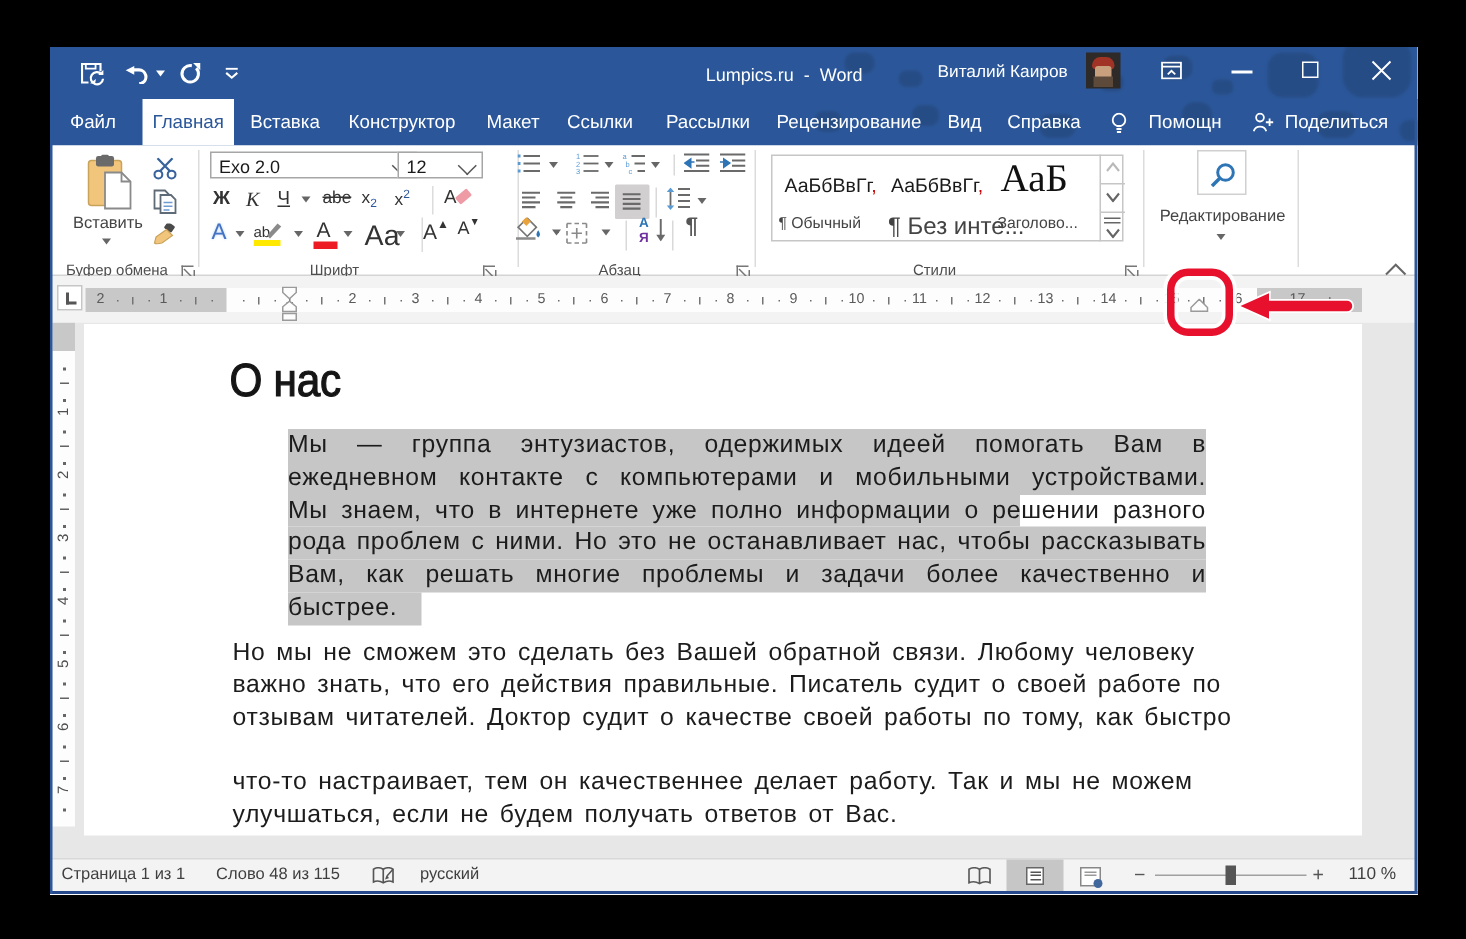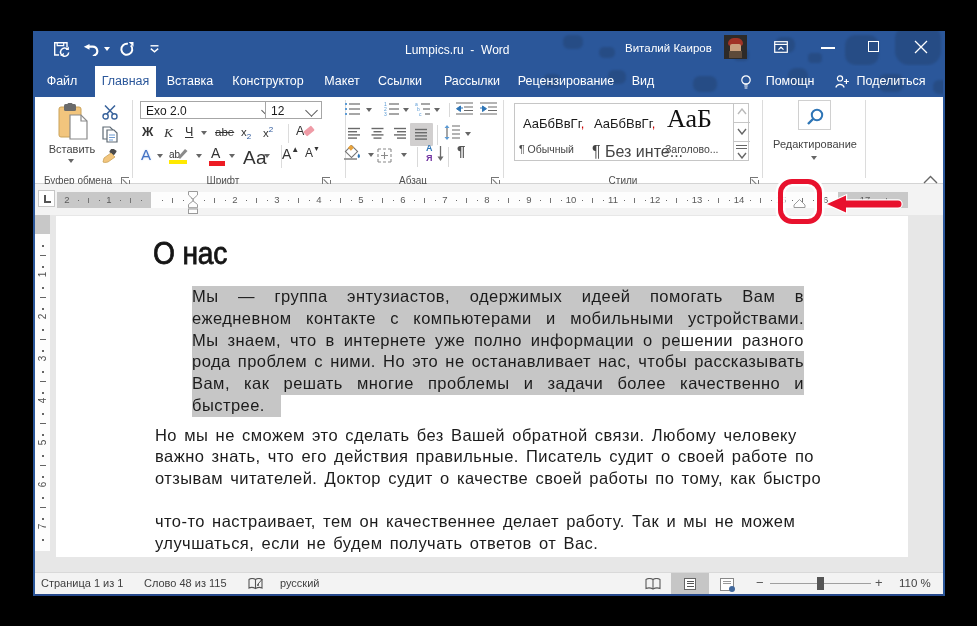--- a/index.html
+++ b/index.html
@@ -68,21 +68,21 @@
 </svg>
 <div class="abs" style="left:71px;top:16px;width:0;height:0;border-left:3.5px solid transparent;border-right:3.5px solid transparent;border-top:4px solid #fff"></div>
 <svg class="abs" style="left:86px;top:11px" width="15" height="15" viewBox="0 0 15 15">
 <path d="M8.9 1.8 a5.5 5.5 0 1 0 2.9 1.6" fill="none" stroke="#fff" stroke-width="2"></path>
 <path d="M9.7 0 h4.8 v4.8z" fill="#fff"></path>
 </svg>
 <svg class="abs" style="left:117px;top:14px" width="9" height="8" viewBox="0 0 9 8">
 <path d="M0.5 0.8 h8" stroke="#fff" stroke-width="1.4" fill="none"></path>
 <path d="M0.8 3.6 l3.7 3.2 3.7-3.2" stroke="#fff" stroke-width="1.4" fill="none"></path>
 </svg>
-<div class="ttxt" style="left:372px;top:12px;width:170px;text-align:left">Lumpics.ru &nbsp;-&nbsp; Word</div>
+<div class="ttxt" style="left:372px;top:12px;width:170px;text-align:right">Lumpics.ru &nbsp;-&nbsp; Word</div>
 <div class="ttxt" style="left:592px;top:11px;font-size:11.5px">Виталий Каиров</div>
 <div class="abs" style="left:691px;top:4px;width:23px;height:24px;background:#2d2a28;overflow:hidden">
 <div class="abs" style="left:4px;top:3px;width:15px;height:8px;background:#a03326;border-radius:7px 7px 3px 3px"></div>
 <div class="abs" style="left:6px;top:9px;width:11px;height:9px;background:#c9a07e;border-radius:2px"></div>
 <div class="abs" style="left:5px;top:16px;width:13px;height:7px;background:#5d4a3a"></div>
 </div>
 <svg class="abs" style="left:741px;top:10px" width="14" height="12" viewBox="0 0 14 12">
 <rect x="0.7" y="0.7" width="12.6" height="10.6" fill="none" stroke="#fff" stroke-width="1.2"></rect>
 <path d="M0.7 3.4 h12.6" stroke="#fff" stroke-width="1.2"></path>
 <path d="M4.5 8.6 l2.5-2.4 2.5 2.4" fill="none" stroke="#fff" stroke-width="1.2"></path>
@@ -101,20 +101,21 @@
 <div class="wm" style="left:845px;top:8px;width:26px;height:18px;border-radius:8px"></div>
 <div class="wm" style="left:900px;top:14px;width:20px;height:14px;border-radius:6px"></div>
 <div class="tab" style="left:-31px;width:120px">Файл</div>
 <div class="tab" style="left:97px;width:120px">Вставка</div>
 <div class="tab" style="left:175px;width:120px">Конструктор</div>
 <div class="tab" style="left:249px;width:120px">Макет</div>
 <div class="tab" style="left:307px;width:120px">Ссылки</div>
 <div class="tab" style="left:379px;width:120px">Рассылки</div>
 <div class="tab" style="left:473px;width:120px">Рецензирование</div>
 <div class="tab" style="left:550px;width:120px">Вид</div>
+<div class="tab" style="left:603px;width:120px">Справка</div>
 <div id="activetab" class="tab" style="left:62px;width:61px">Главная</div>
 <svg class="abs" style="left:707px;top:9px" width="12" height="14" viewBox="0 0 12 14">
 <circle cx="6" cy="5" r="4.2" fill="none" stroke="#fff" stroke-width="1.2"></circle>
 <path d="M4.3 11 h3.4 M4.6 13 h2.8" stroke="#fff" stroke-width="1.2"></path>
 <path d="M4.5 9 h3" stroke="#fff" stroke-width="1.2"></path>
 </svg>
 <div class="tab" style="left:727px;width:60px">Помощн</div>
 <svg class="abs" style="left:802px;top:9px" width="14" height="13" viewBox="0 0 14 13">
 <circle cx="5" cy="3.4" r="2.6" fill="none" stroke="#fff" stroke-width="1.2"></circle>
 <path d="M0.8 12.5 a4.4 4.4 0 0 1 8.4 0" fill="none" stroke="#fff" stroke-width="1.2"></path>

